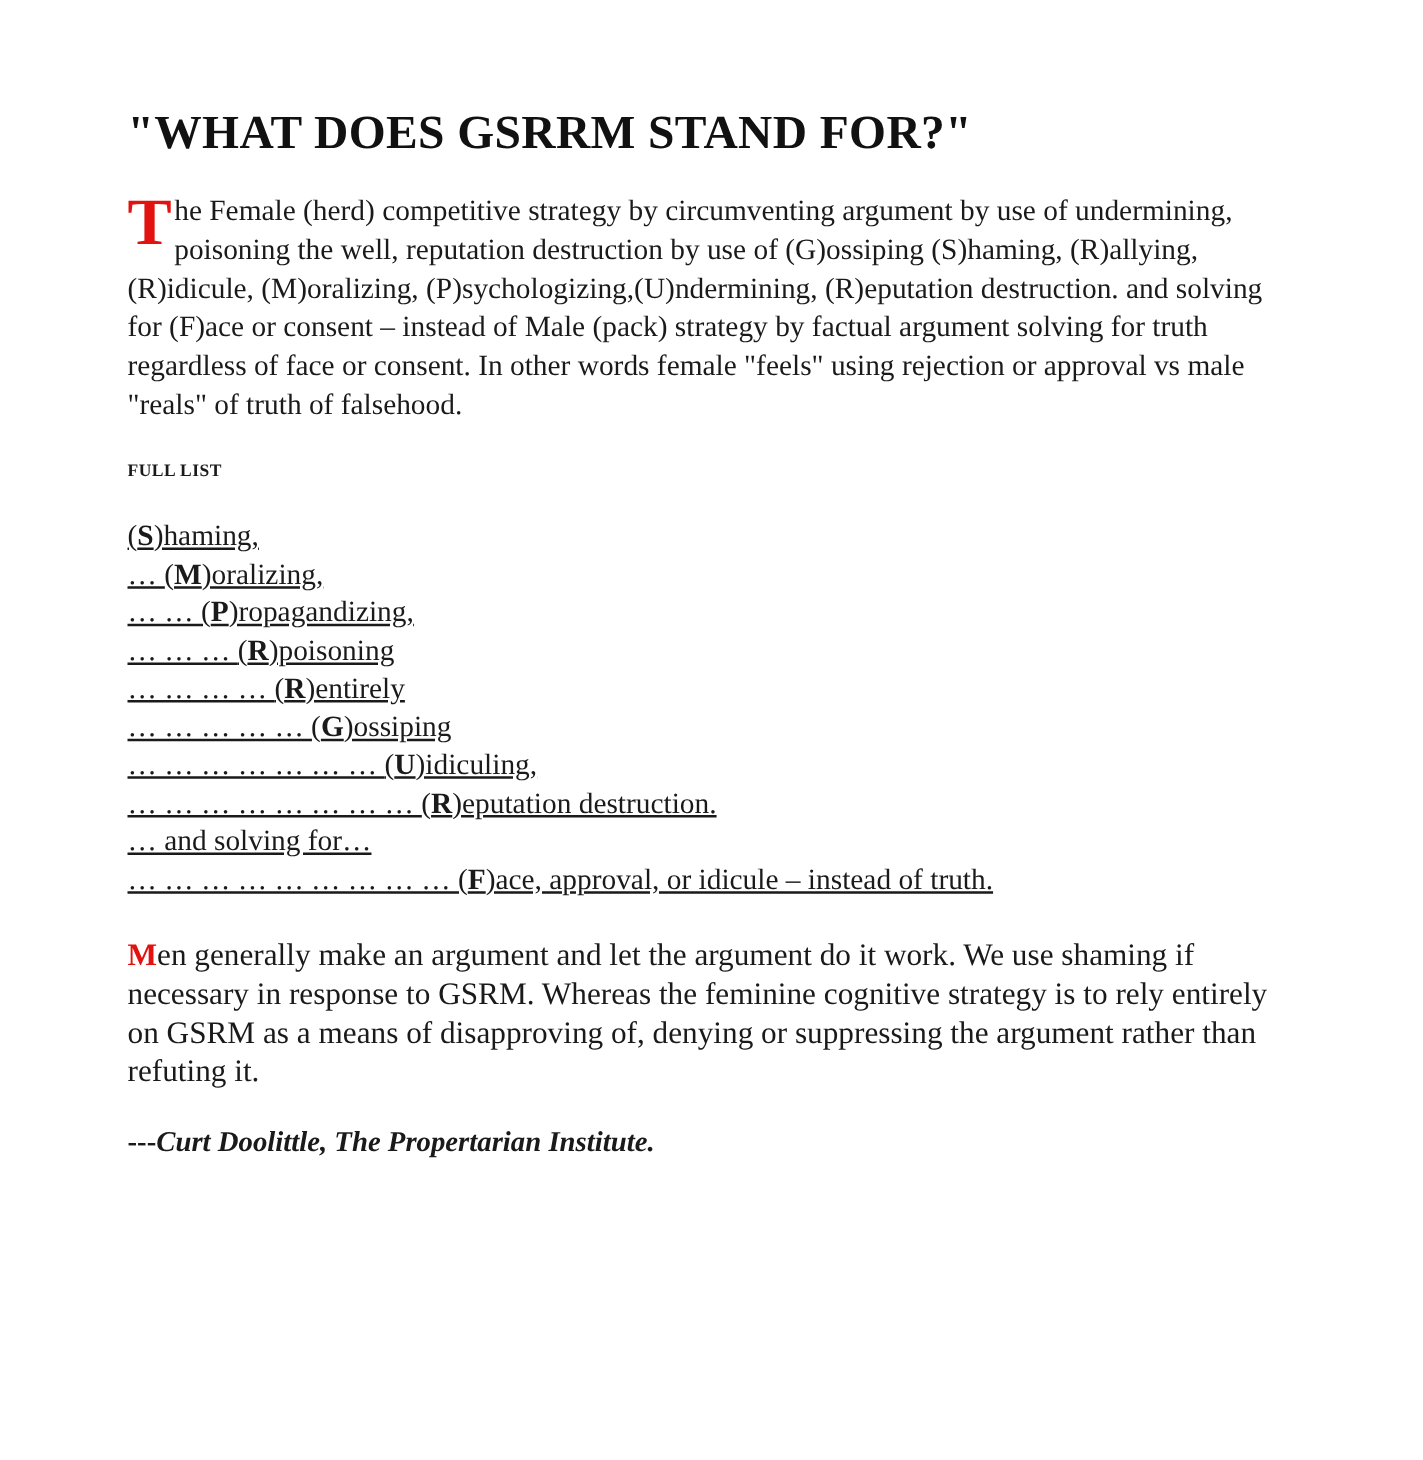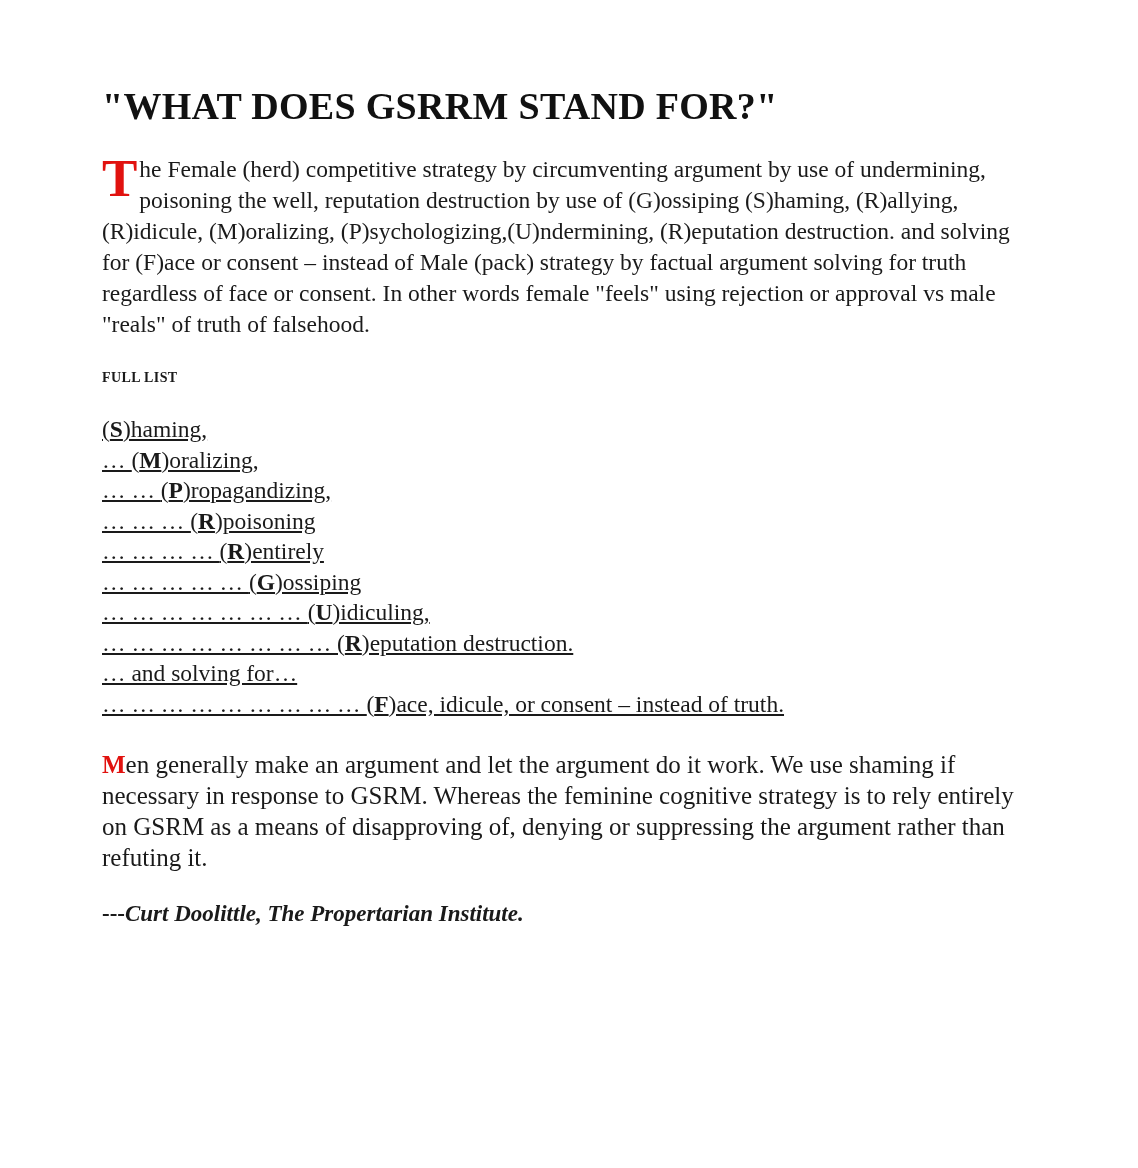--- a/index.html
+++ b/index.html
@@ -102,21 +102,21 @@
   <div class="list-block">
     <div class="list-line"><span></span>(<b>S</b><span>)haming,</span></div>
     <div class="list-line"><span>… </span>(<b>M</b><span>)oralizing,</span></div>
     <div class="list-line"><span>… … </span>(<b>P</b><span>)ropagandizing,</span></div>
     <div class="list-line"><span>… … … </span>(<b>R</b><span>)poisoning</span></div>
     <div class="list-line"><span>… … … … </span>(<b>R</b><span>)entirely</span></div>
     <div class="list-line"><span>… … … … … </span>(<b>G</b><span>)ossiping</span></div>
     <div class="list-line"><span>… … … … … … … </span>(<b>U</b><span>)idiculing,</span></div>
     <div class="list-line"><span>… … … … … … … … </span>(<b>R</b><span>)eputation destruction.</span></div>
     <div class="list-line"><span>… and solving for…</span></div>
-    <div class="list-line"><span>… … … … … … … … … </span>(<b>F</b><span>)ace, idicule, or consent – instead of truth.</span></div>
+    <div class="list-line"><span>… … … … … … … … … </span>(<b>F</b><span>)ace, approval, or idicule – instead of truth.</span></div>
   </div>
 
   <p class="closing">
     <span class="redcap">M</span><span>en generally make an argument and let the argument do it work. We use shaming if necessary in response to GSRM. Whereas the feminine cognitive strategy is to rely entirely on GSRM as a means of disapproving of, denying or suppressing the argument rather than refuting it.</span>
   </p>
 
   <div class="attribution">
     <span class="dashes">---</span><span>Curt Doolittle, The Propertarian Institute.</span>
   </div>
 

